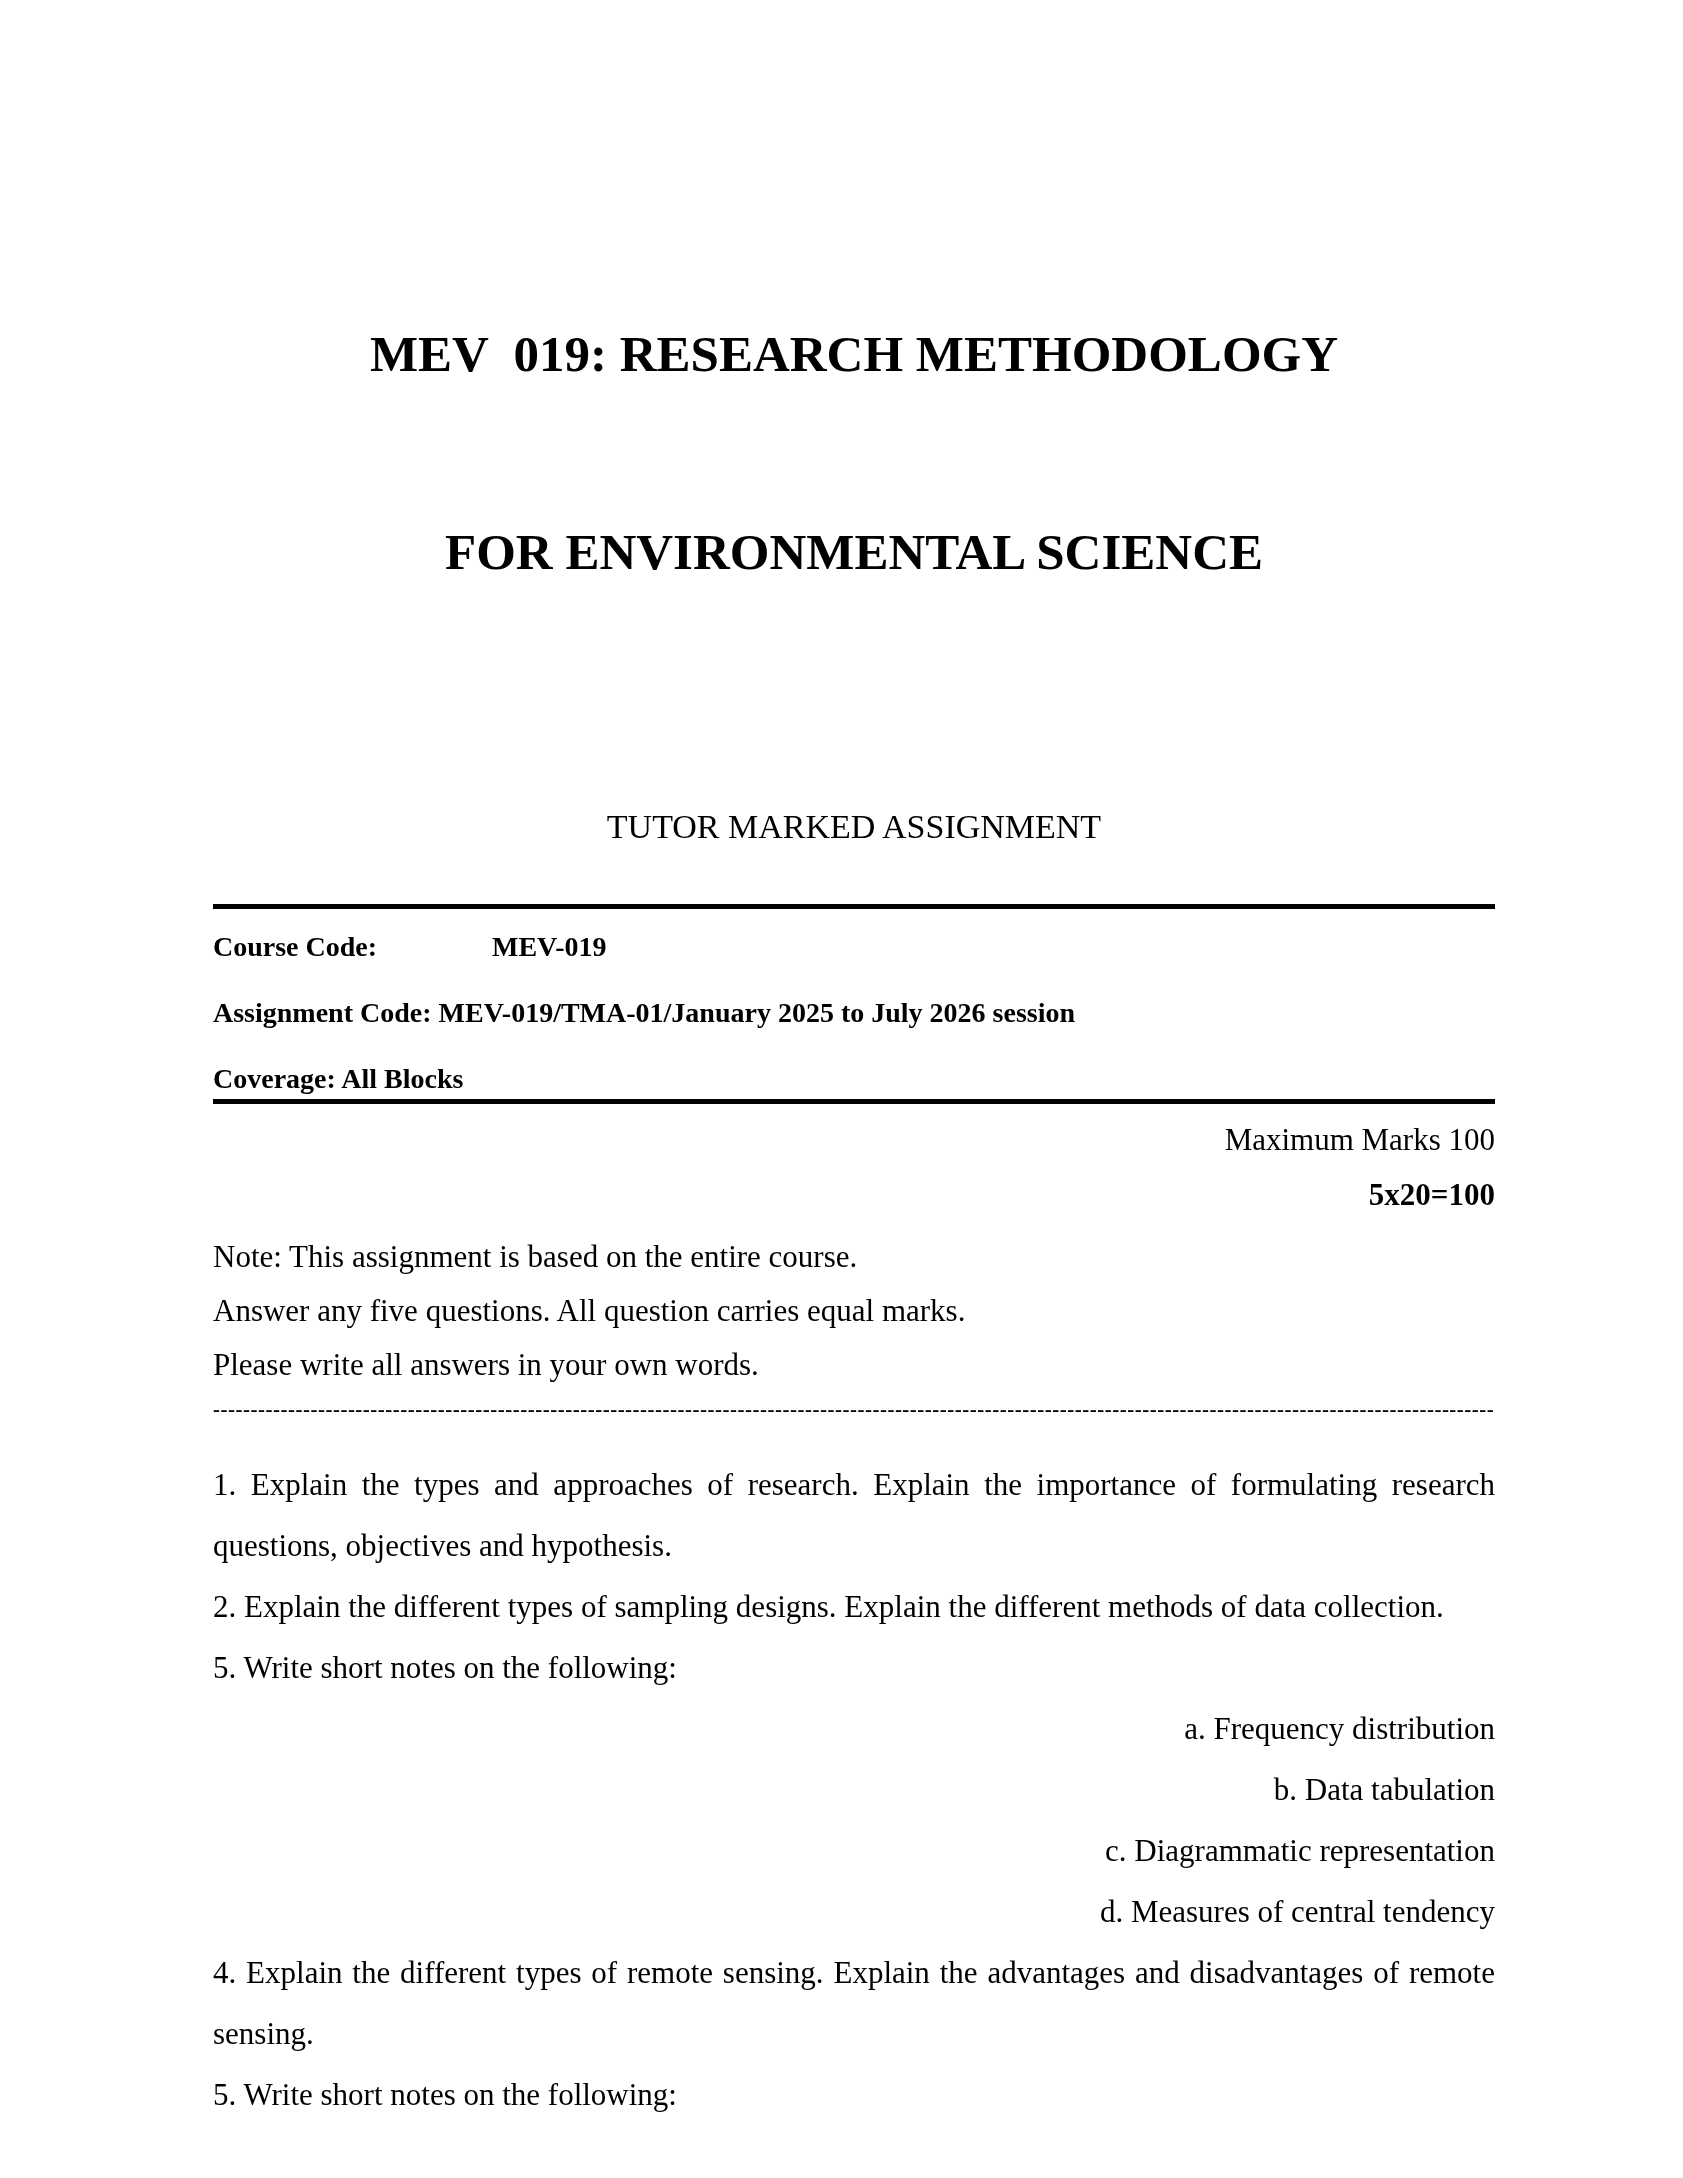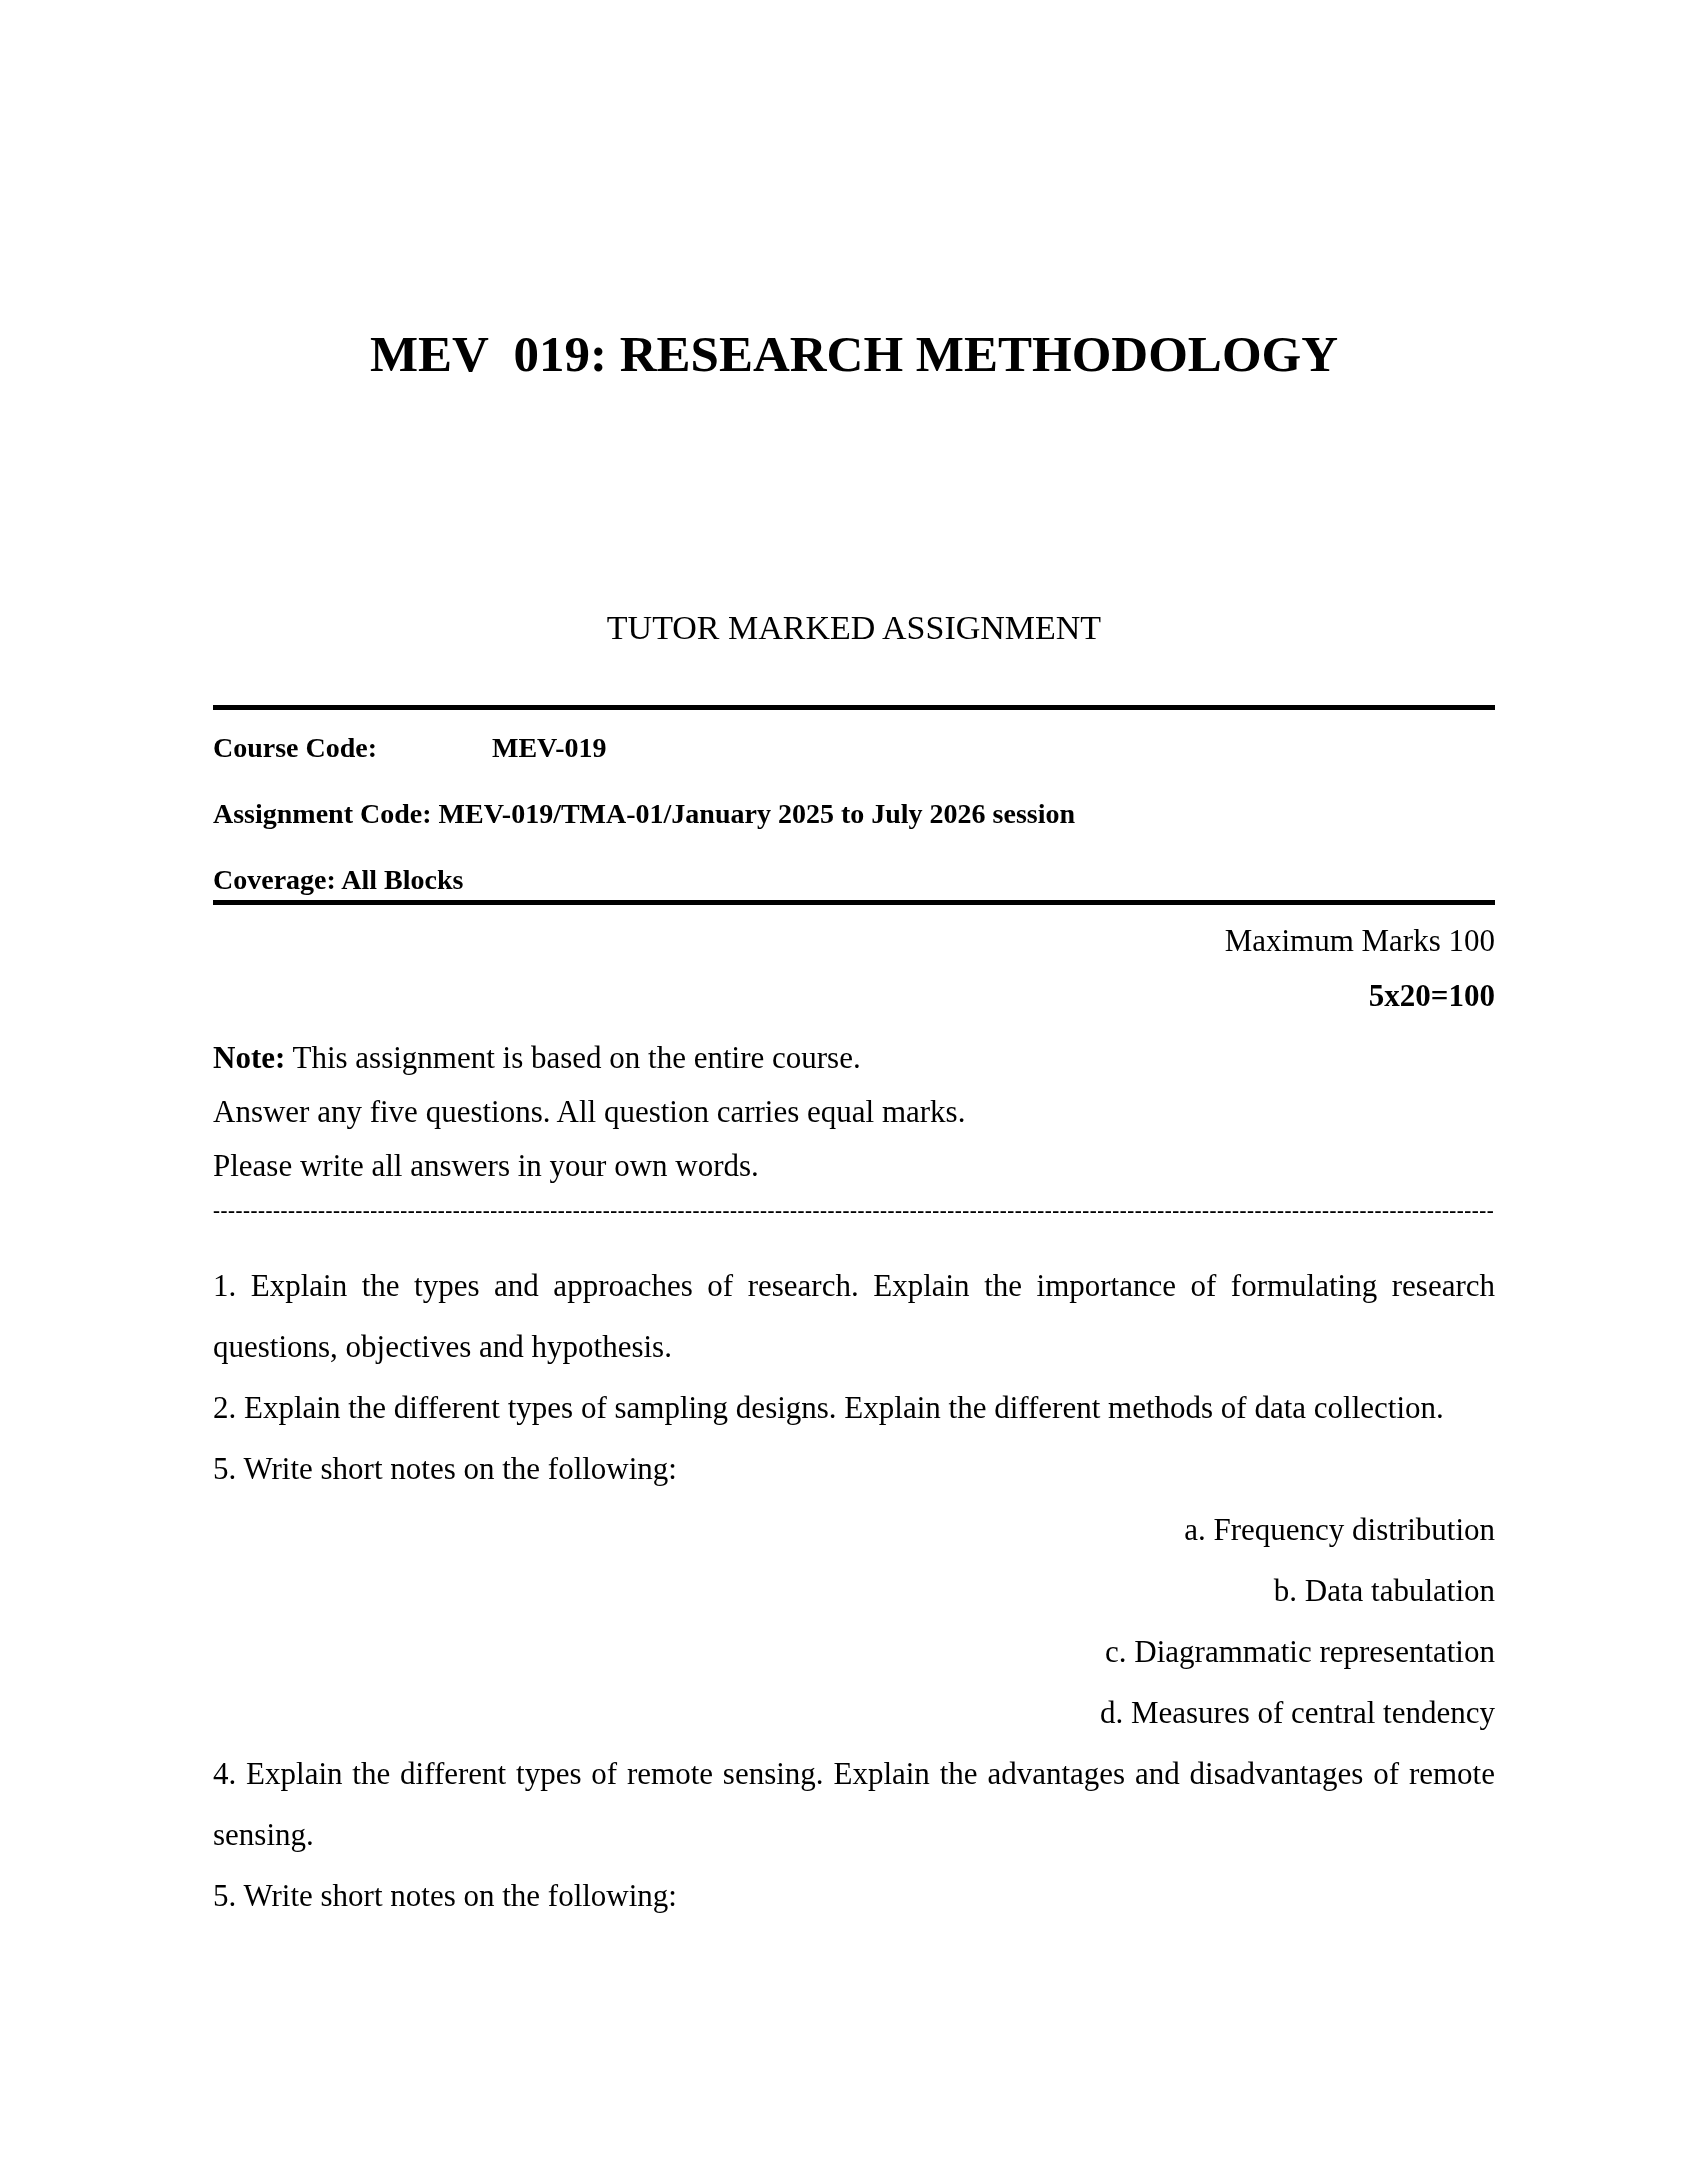--- a/index.html
+++ b/index.html
@@ -65,21 +65,21 @@
     font-size: 31px;
     line-height: 40px;
   }
   .marks .marks-dist { font-weight: 700; }
   .note { margin-top: 0; }
   .note p {
     margin: 0;
     font-size: 31px;
     line-height: 54px;
   }
-  .bold { font-weight: 700; text-align: center; }
+  .bold { font-weight: 400; text-align: center; }
   .separator {
     font-size: 21px;
     font-weight: 700;
     line-height: 30px;
     letter-spacing: 0.5px;
     white-space: nowrap;
     overflow: hidden;
     margin-top: 2px;
   }
   .questions {
@@ -94,20 +94,21 @@
   .questions p.q-sub { text-align: right; }
   .indent-1 { padding-left: 79px; }
 </style>
 </head>
 <body>
 
 <div class="page">
 
   <h1 class="title">
     <span class="title-line">MEV  019: RESEARCH METHODOLOGY</span>
+    <span class="title-line">FOR ENVIRONMENTAL SCIENCE</span>
   </h1>
 
   <div class="subtitle">TUTOR MARKED ASSIGNMENT</div>
 
   <hr class="rule rule-top">
 
   <div class="course-block">
     <p><span class="course-code-label">Course Code:</span><span>MEV-019</span></p>
     <p>Assignment Code: MEV-019/TMA-01/January 2025 to July 2026 session</p>
     <p>Coverage: All Blocks</p>

